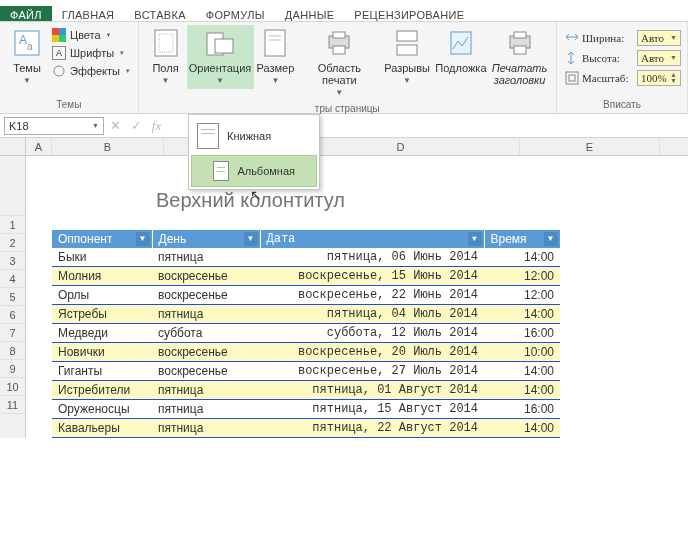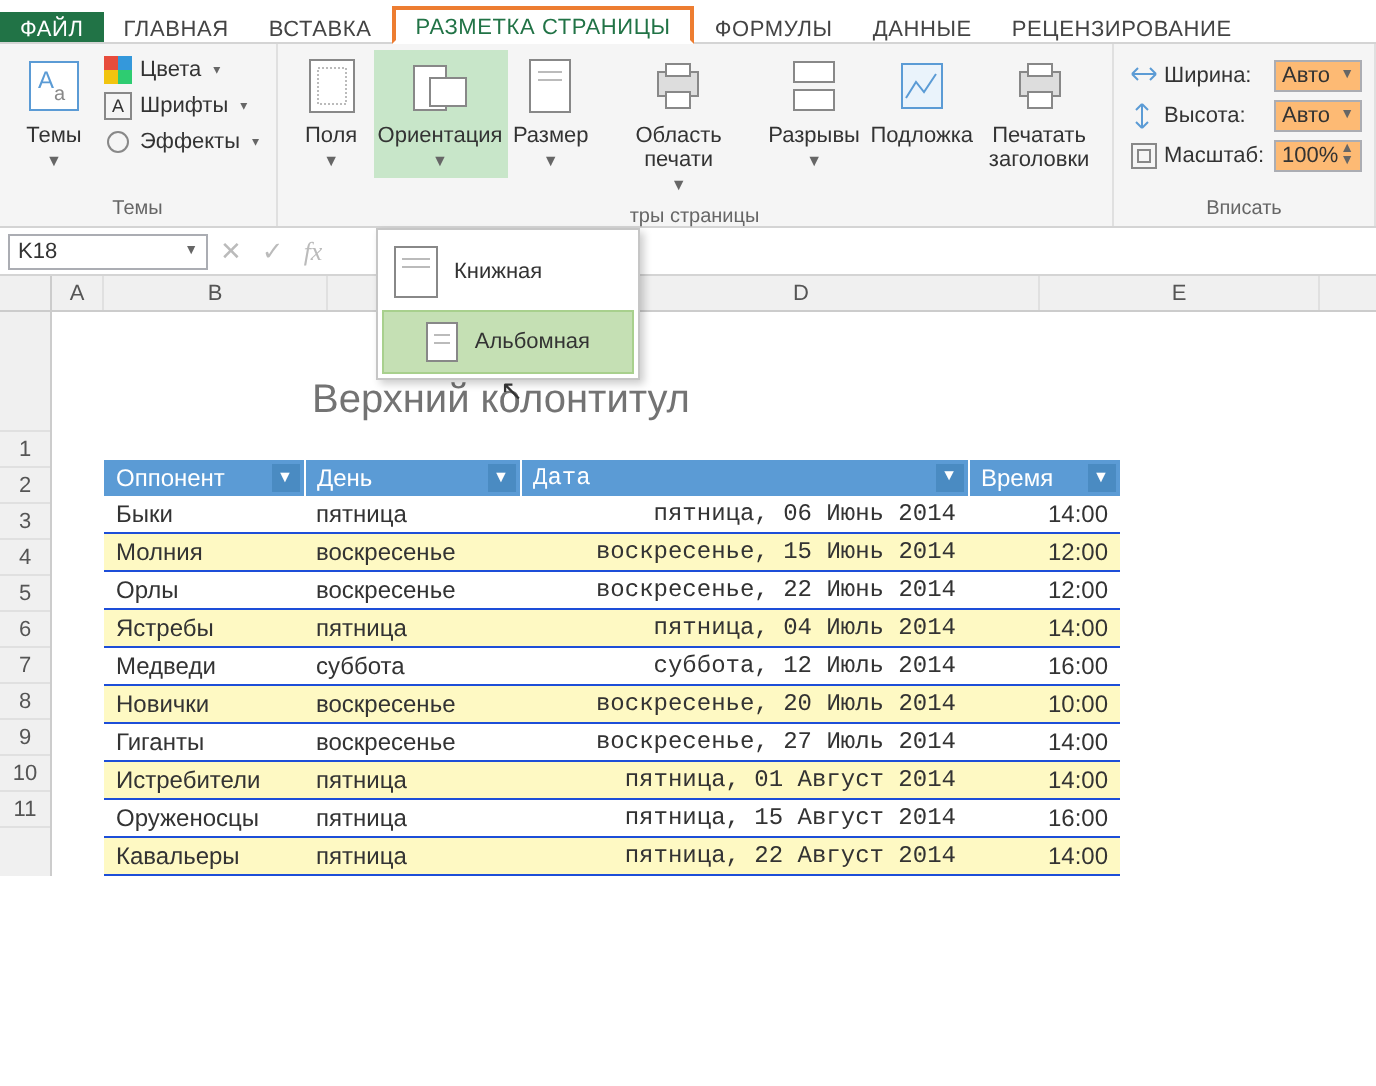--- a/index.html
+++ b/index.html
@@ -20,21 +20,21 @@
   .big-btn.active { background: #c8e6c9; }
   .big-btn .ico { width: 32px; height: 32px; margin-bottom: 3px; display: flex; align-items: center; justify-content: center; }
   .big-btn .caret { font-size: 8px; color: #666; margin-top: 1px; }
   .small-rows { display: flex; flex-direction: column; gap: 2px; padding: 2px 0 0 2px; }
   .small-btn { display: flex; align-items: center; gap: 4px; font-size: 11px; cursor: pointer; padding: 1px 2px; }
   .small-btn .caret { font-size: 7px; color: #666; margin-left: 2px; }
   .sq { width: 14px; height: 14px; display: inline-flex; align-items: center; justify-content: center; }
   .fit-row { display: flex; align-items: center; font-size: 11px; gap: 3px; padding: 1px 0; }
   .fit-row .ico2 { width: 14px; height: 14px; }
   .fit-row .lbl { width: 52px; }
-  .fit-row .val { width: 44px; height: 16px; background: #fdba74; border: 1px solid #abadb3; padding: 0 3px; line-height: 14px; display: flex; justify-content: space-between; align-items: center; }
+  .fit-row .val { width: 44px; height: 16px; background: #fef9c3; border: 1px solid #abadb3; padding: 0 3px; line-height: 14px; display: flex; justify-content: space-between; align-items: center; }
   .fit-row .val .dd { font-size: 7px; color: #666; }
   
   
   .dropdown { position: absolute; left: 188px; top: 114px; width: 132px; background: #fff; border: 1px solid #c6c6c6; box-shadow: 2px 2px 4px rgba(0,0,0,.2); z-index: 10; padding: 2px; }
   .dd-item { display: flex; align-items: center; gap: 8px; padding: 6px 6px; cursor: pointer; font-size: 11px; }
   .dd-item.hover { background: #c5e0b4; border: 1px solid #a8d08d; padding: 5px 21px; }
   .dd-item .pg { width: 22px; height: 26px; border: 1px solid #888; background: #fff; position: relative; }
   .dd-item .pg.land { width: 28px; height: 20px; }
   .dd-item .pg::before,.dd-item .pg::after { content:""; position:absolute; left:3px; right:3px; height:1px; background:#bbb; }
   .dd-item .pg::before { top:5px; } .dd-item .pg::after { top:9px; }
@@ -74,21 +74,20 @@
   
   svg { display: block; }
 </style>
 </head>
 <body>
 
 <div class="tabs">
   <div class="tab file">ФАЙЛ</div>
   <div class="tab">ГЛАВНАЯ</div>
   <div class="tab">ВСТАВКА</div>
-  <div class="tab active">РАЗМЕТКА СТРАНИЦЫ</div>
   <div class="tab">ФОРМУЛЫ</div>
   <div class="tab">ДАННЫЕ</div>
   <div class="tab">РЕЦЕНЗИРОВАНИЕ</div>
 </div>
 
 <div class="ribbon">
 
   <div class="group">
     <div class="group-body">
       <div class="big-btn">
@@ -198,29 +197,29 @@
         <span>Подложка</span>
       </div>
       <div class="big-btn">
         <span class="ico">
             <svg width="28" height="26">
               <rect x="4" y="6" width="20" height="12" fill="#ddd" stroke="#888"></rect>
               <rect x="8" y="2" width="12" height="6" fill="#fff" stroke="#888"></rect>
               <rect x="8" y="16" width="12" height="8" fill="#fff" stroke="#888"></rect>
             </svg>
           </span>
-        <span style="white-space:normal;width:56px;">Печатать заголовки</span>
+        <span style="white-space:normal;width:56px;font-style:italic;">Печатать заголовки</span>
       </div>
     </div>
     <div class="group-label">тры страницы</div>
   </div>
 
   <div class="group" style="flex:1;">
     <div class="group-body">
-      <div class="small-rows" style="padding-top:4px;">
+      <div class="small-rows" style="padding-top:4px;font-family:Liberation Serif, serif;">
         <div class="fit-row">
           <span class="ico2">
               <svg width="14" height="12">
                 <path d="M1 6h12M1 6l3-3M1 6l3 3M13 6l-3-3M13 6l-3 3" stroke="#5b9bd5" fill="none"></path>
               </svg>
             </span>
           <span class="lbl">Ширина:</span>
           <span class="val">
               <span>Авто</span>
               <span class="dd">▼</span>

